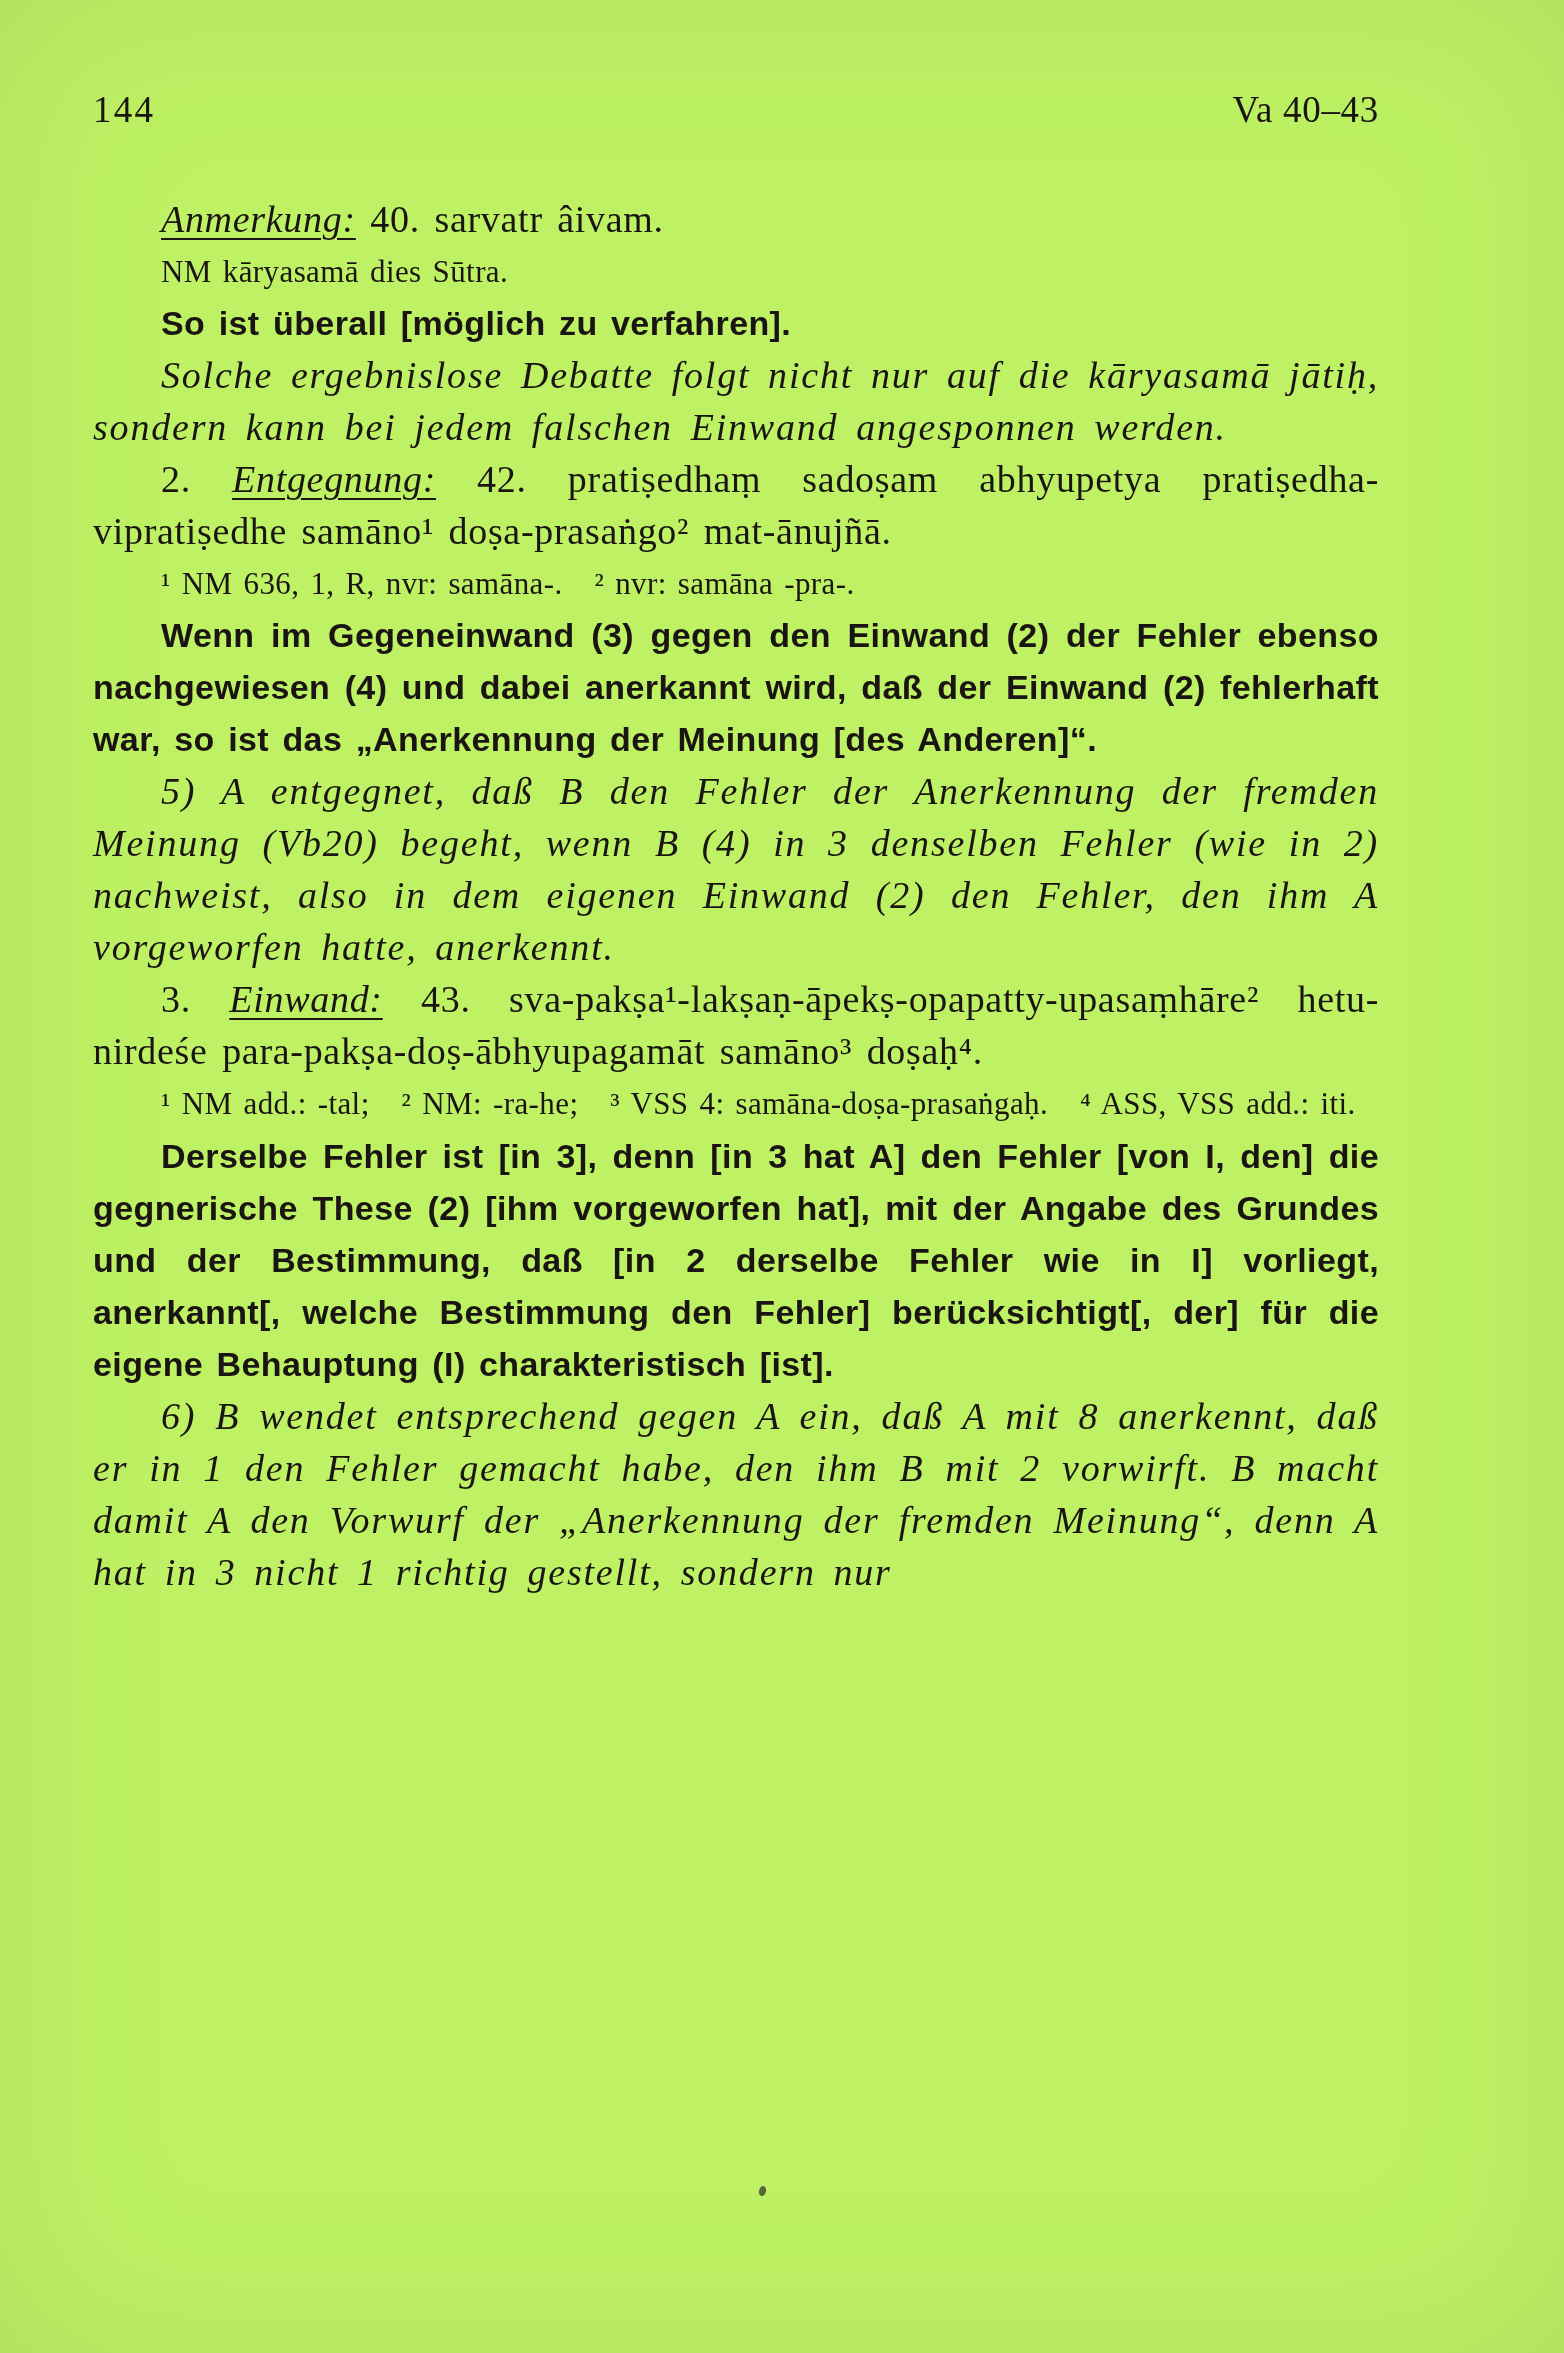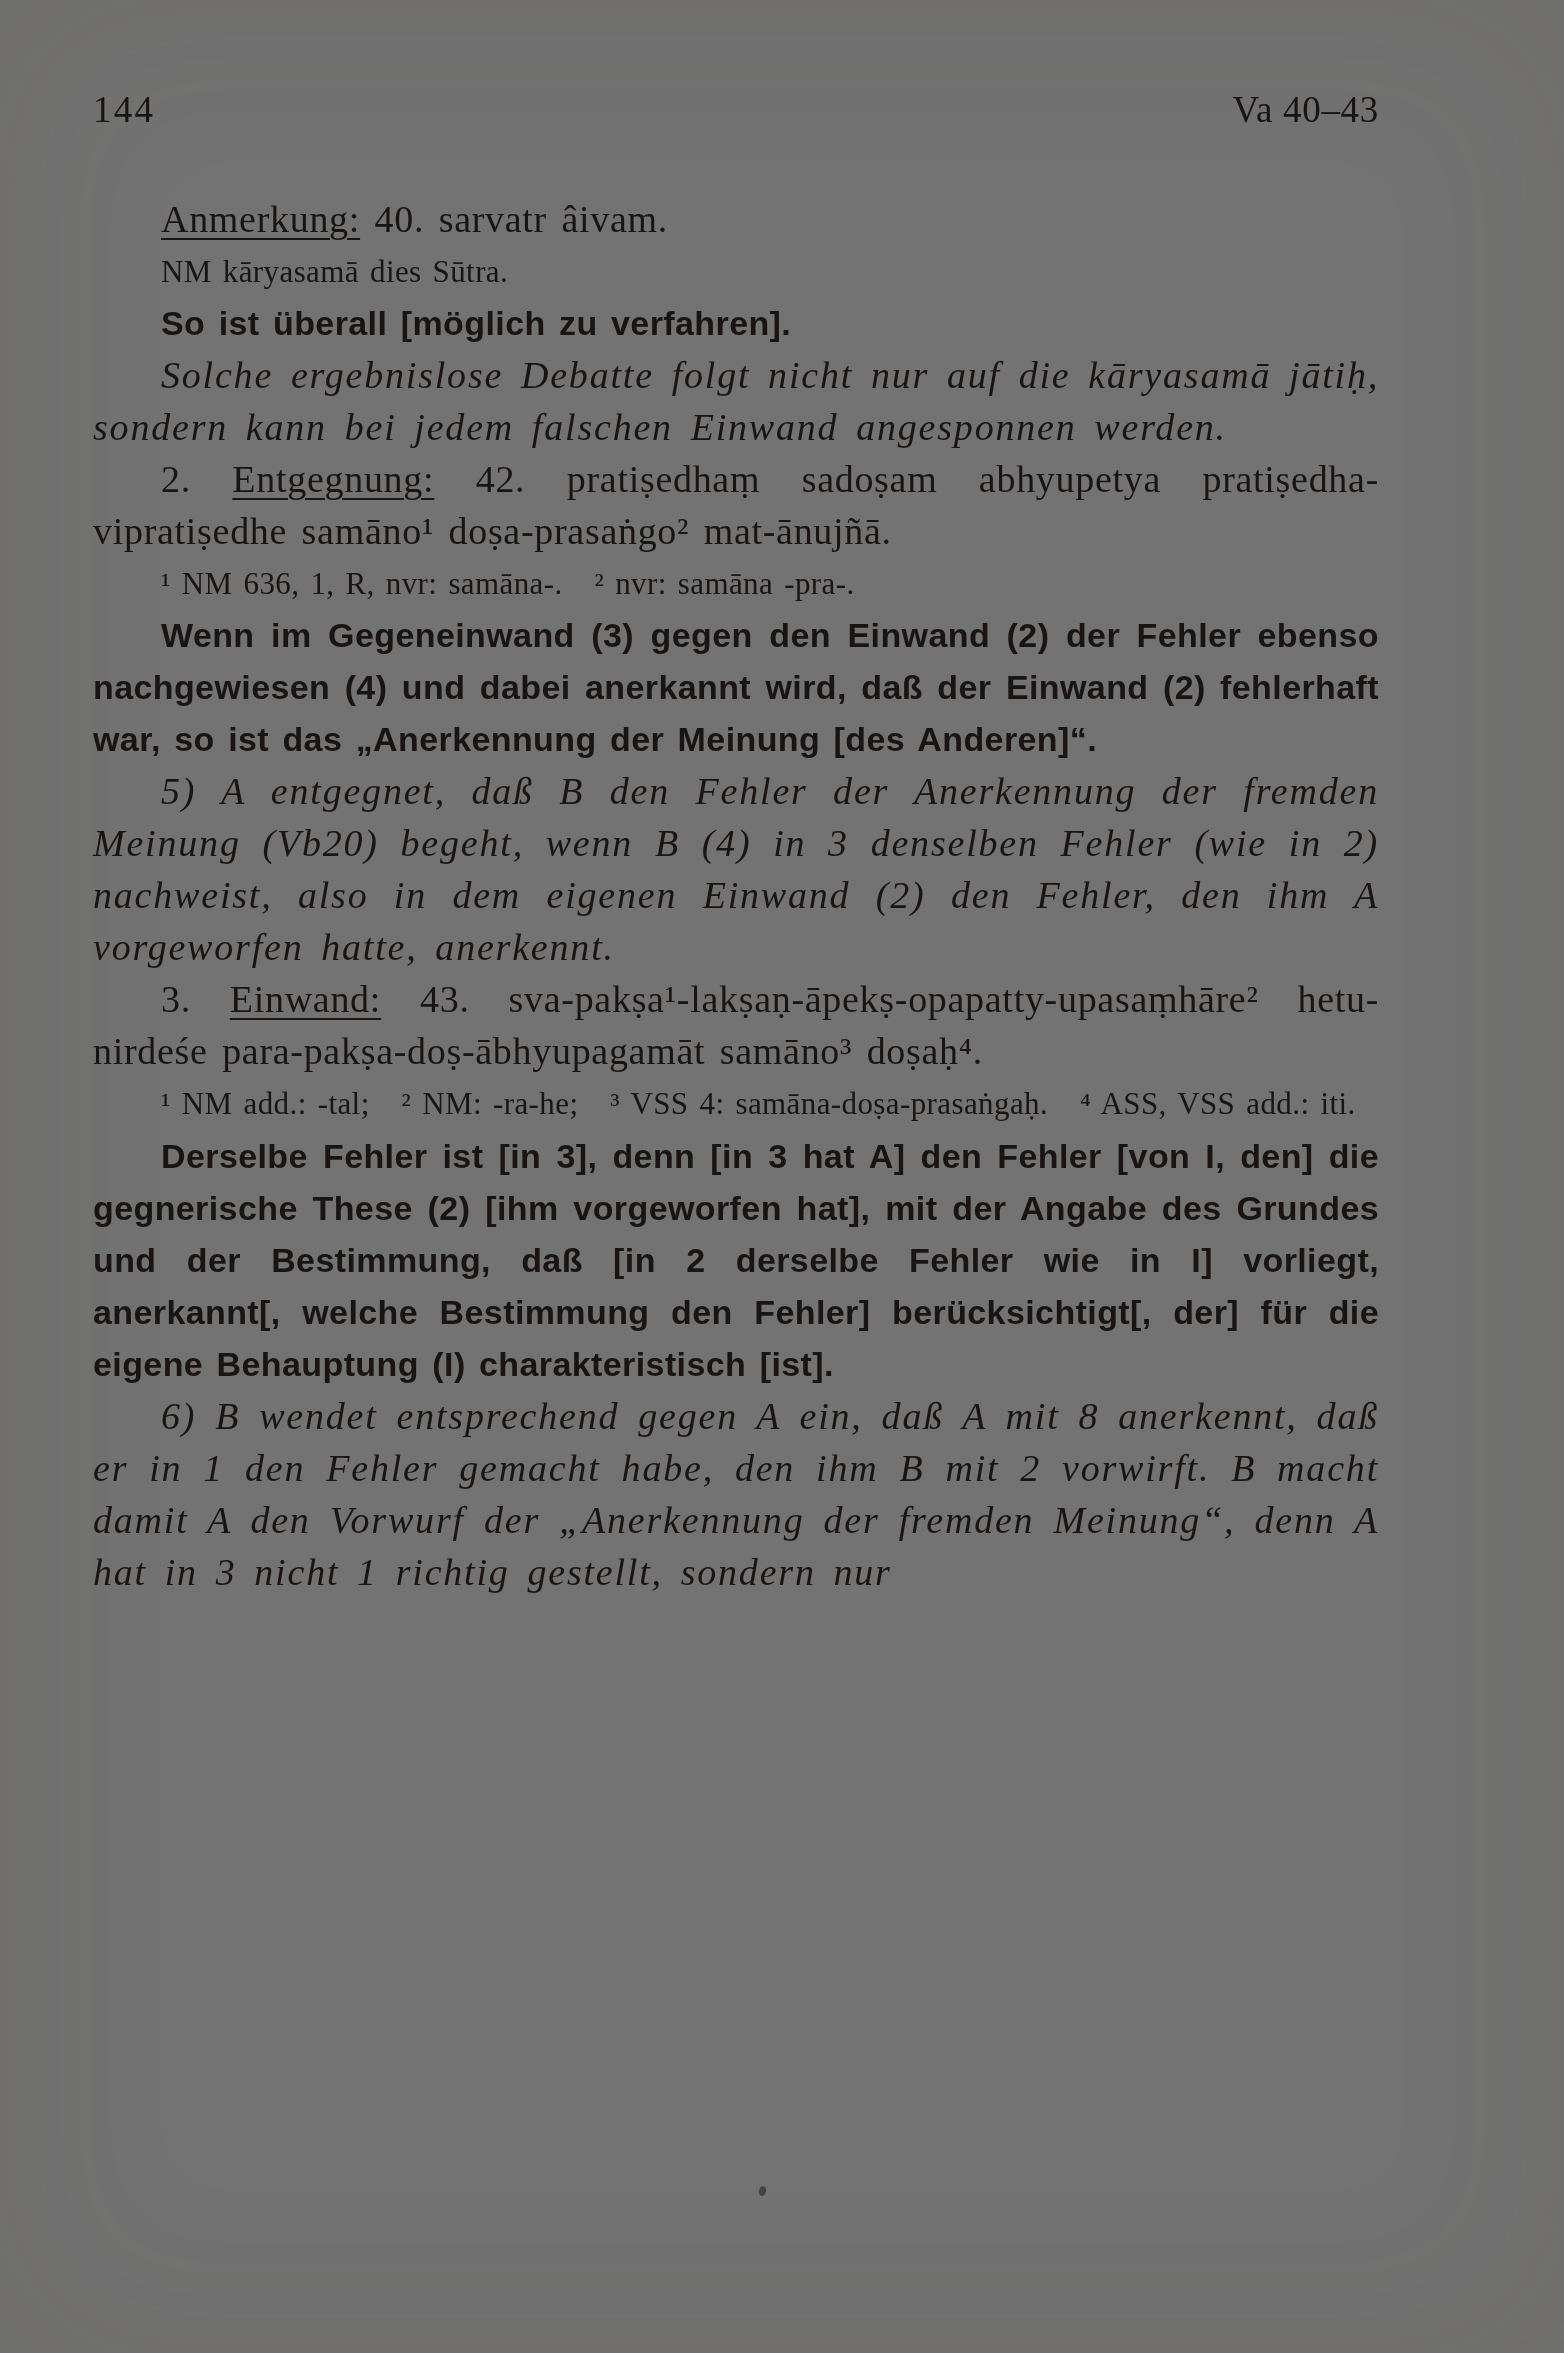--- a/index.html
+++ b/index.html
@@ -1,21 +1,21 @@
 <!DOCTYPE html>
 <html style="font-size:11.5px"><head>
 <meta charset="utf-8">
 <style>
   * { margin: 0; padding: 0; box-sizing: border-box; }
   html, body { background: #e8e6e0; }
   .page {
     position: relative;
     width: 1565px;
     height: 2354px;
-    background: #737373;
+    background: #bef264;
     box-shadow: inset 0 0 187px rgba(70, 58, 35, 0.10);
     font-family: "Liberation Serif", "DejaVu Serif", serif;
     color: #1a1512;
     overflow: hidden;
   }
   .content {
     position: absolute;
     left: 93px;
     top: 88px;
     width: 1286px;
@@ -54,20 +54,21 @@
     font-size: 31px;
     line-height: 45px;
     letter-spacing: 0.4px;
     word-spacing: 2.9px;
     margin: 3.6px 0;
   }
   .u {
     text-decoration: underline;
     text-underline-offset: 5.7px;
     text-decoration-thickness: 2.2px;
+    font-style: italic;
   }
   .ink-speck {
     position: absolute;
     left: 759px;
     top: 2186px;
     width: 6.5px;
     height: 10px;
     background: #3a332b;
     border-radius: 50%;
     transform: rotate(14deg);

